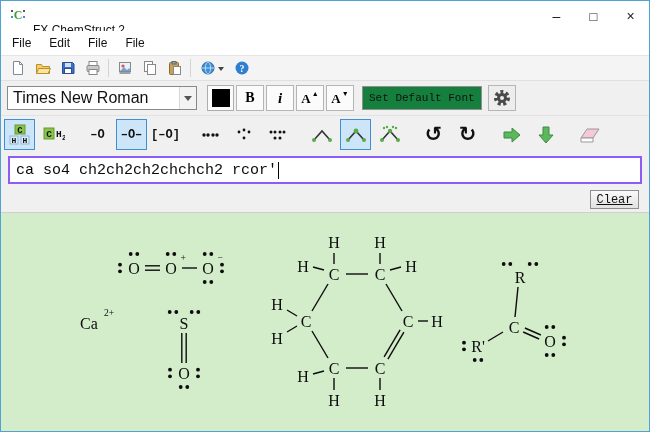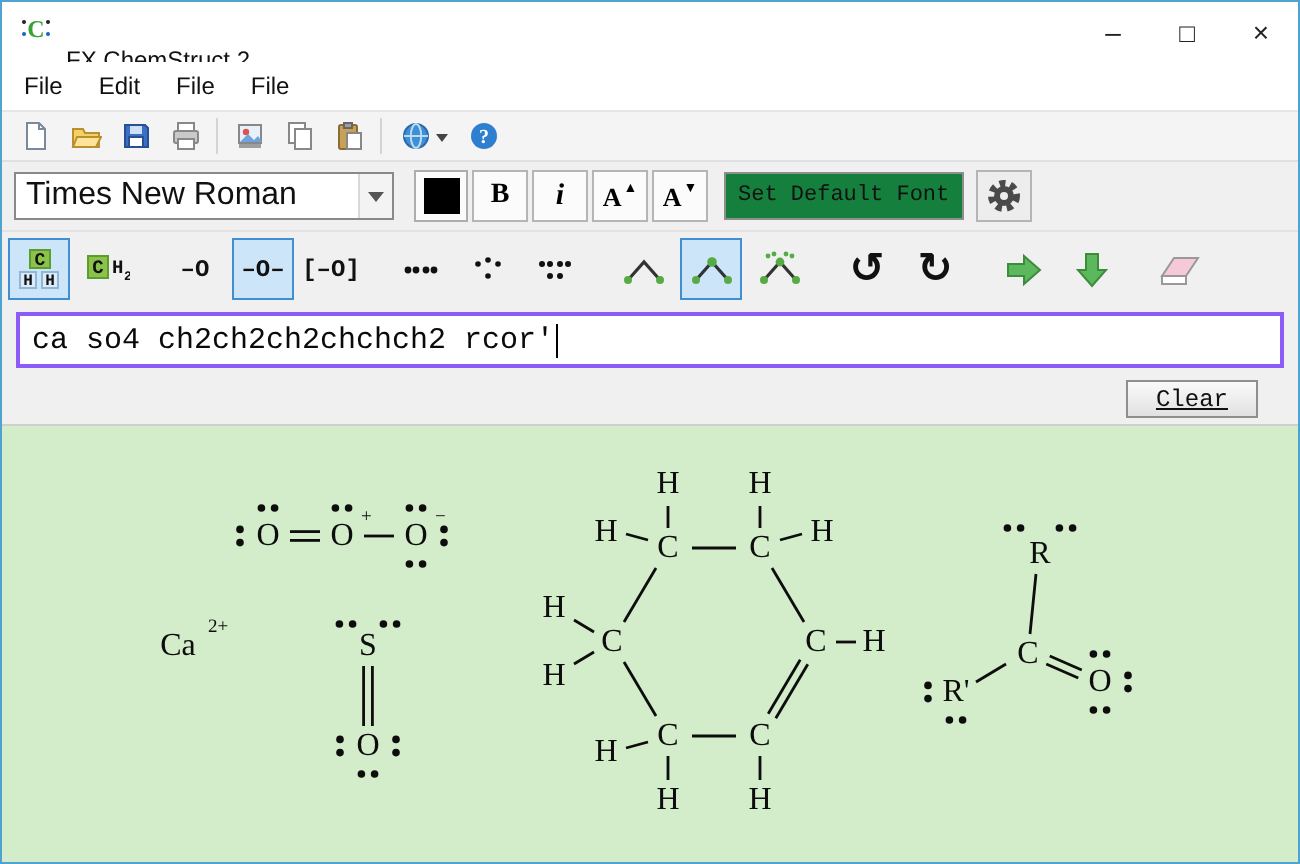--- a/index.html
+++ b/index.html
@@ -65,21 +65,21 @@
   
   .input-row { height:35px; background:#f0f0f0; padding:3px 7px; }
   .chem-input { height:28px; border:2px solid #8b5cf6; background:#fff; display:flex; align-items:center;
                 padding:0 6px; font:15px "Liberation Mono",monospace; color:#0a0a0a; }
   .caret { display:inline-block; width:1px; height:17px; background:#000; margin-left:1px;
            animation:blink 1.06s steps(2) infinite; }
   @keyframes blink { 0%{opacity:1;} 50%{opacity:0;} }
 
   
   .clear-row { height:25px; background:#f0f0f0; position:relative; border-bottom:1px solid #cfcfcf; }
-  .clear-btn { position:absolute; right:20px; top:2px; width:66px; height:19px;
+  .clear-btn { position:absolute; right:10px; top:2px; width:49px; height:19px;
                background:linear-gradient(#fafafa,#e1e1e1); border:1px solid #8f8f8f;
                font:12px "Liberation Mono",monospace; color:#111; text-decoration:underline; }
 
   
   .canvas { flex:1; overflow:hidden; }
   svg text { user-select:none; }
 </style>
 </head>
 <body>
 

